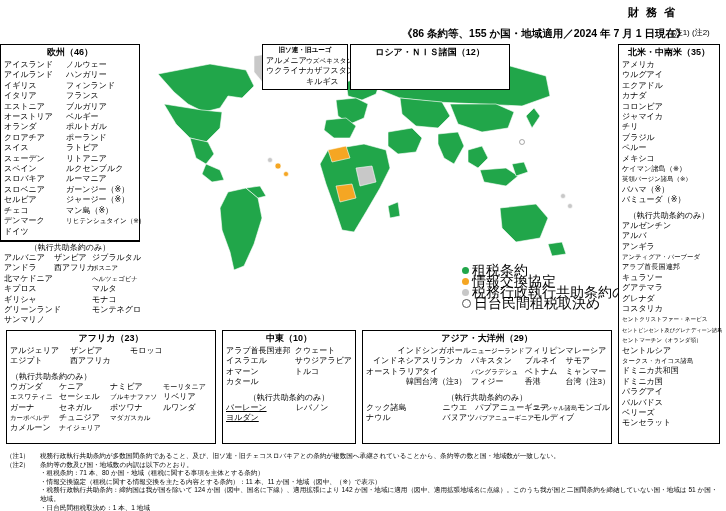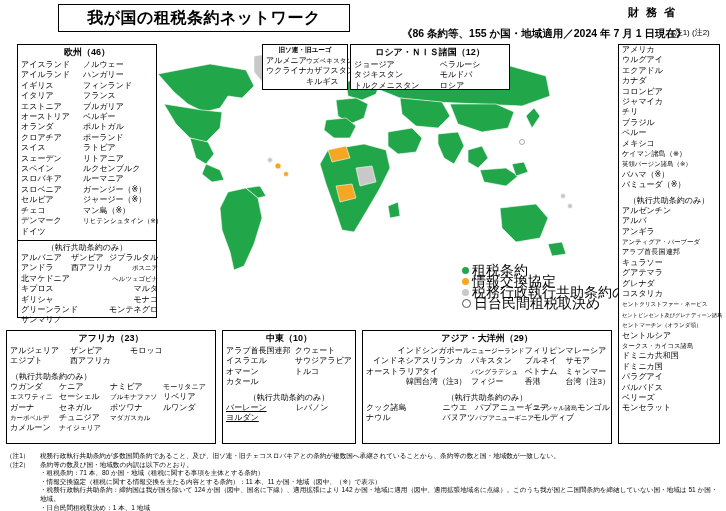--- a/index.html
+++ b/index.html
@@ -50,23 +50,20 @@
   .notes .n{display:flex;}
   .notes .lbl{width:34px;flex:none;}
   .notes .txt{flex:1;}
   .notes .sub{padding-left:34px;}
 </style>
 </head>
 <body>
 
 <div class="page">
 
-  <div class="title-box">
-    <span class="t">我が国の租税条約ネットワーク</span>
-  </div>
   <div class="ministry">財 務 省</div>
   <div class="subtitle">《86 条約等、155 か国・地域適用／2024 年 7 月 1 日現在》</div>
   <div class="note-ref">(注1) (注2)</div>
 
   <div class="map">
     <svg width="430" height="250" viewBox="0 0 430 250" xmlns="http://www.w3.org/2000/svg">
       <rect x="0" y="0" width="430" height="250" fill="#ffffff"></rect>
       <g stroke="#ffffff" stroke-width="0.6">
 
         <path fill="#21a64a" d="M8,28 L60,18 L96,24 L104,40 L92,52 L78,50 L70,62 L54,66 L38,58 L24,46 Z"></path>
@@ -128,21 +125,21 @@
     <div class="row">
       <span class="sw gray"></span>
       <span>税務行政執行共助条約のみ</span>
     </div>
     <div class="row">
       <span class="sw white"></span>
       <span>日台民間租税取決め</span>
     </div>
   </div>
 
-  <div class="panel" style="left:17px;top:44px;width:140px;height:274px;">
+  <div class="panel" style="left:0;top:44px;width:140px;height:198px;">
     <div class="panel-title">欧州（46）</div>
     <div class="cols">
       <div class="col" style="width:64px;">
         <span>アイスランド</span>
         <span>アイルランド</span>
         <span>イギリス</span>
         <span>イタリア</span>
         <span>エストニア</span>
         <span>オーストリア</span>
         <span>オランダ</span>
@@ -184,21 +181,21 @@
         <span>北マケドニア</span>
         <span>キプロス</span>
         <span>ギリシャ</span>
         <span>グリーンランド</span>
         <span>サンマリノ</span>
       </div>
       <div class="col" style="width:38px;">
         <span>ザンビア</span>
         <span>西アフリカ</span>
       </div>
-      <div class="col" style="width:52px;text-align:right;">
+      <div class="col" style="width:52px;">
         <span>ジブラルタル</span>
         <span style="font-size:6.4px;">ボスニア</span>
         <span style="font-size:6.4px;">ヘルツェゴビナ</span>
         <span>マルタ</span>
         <span>モナコ</span>
         <span>モンテネグロ</span>
       </div>
     </div>
   </div>
 
@@ -212,35 +209,24 @@
       <div class="col" style="width:42px;">
         <span style="font-size:6.6px;">ウズベキスタン</span>
         <span>カザフスタン</span>
         <span>キルギス</span>
       </div>
     </div>
   </div>
 
   <div class="panel" style="left:350px;top:44px;width:160px;height:46px;">
     <div class="panel-title">ロシア・ＮＩＳ諸国（12）</div>
-    <div class="cols">
-      <div class="col" style="width:88px;">
-        <span>ジョージア</span>
-        <span>タジキスタン</span>
-        <span>トルクメニスタン</span>
-      </div>
-      <div class="col" style="width:68px;">
-        <span>ベラルーシ</span>
-        <span>モルドバ</span>
-        <span>ロシア</span>
-      </div>
-    </div>
   </div>
 
   <div class="panel" style="left:618px;top:44px;width:102px;height:400px;">
+    <div class="panel-title">北米・中南米（35）</div>
     <div class="cols">
       <div class="col" style="width:96px;">
         <span>アメリカ</span>
         <span>ウルグアイ</span>
         <span>エクアドル</span>
         <span>カナダ</span>
         <span>コロンビア</span>
         <span>ジャマイカ</span>
         <span>チリ</span>
         <span>ブラジル</span>

